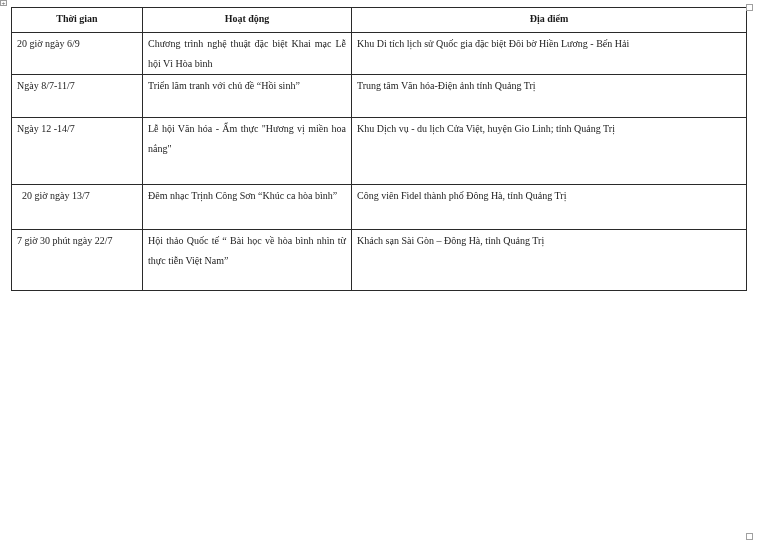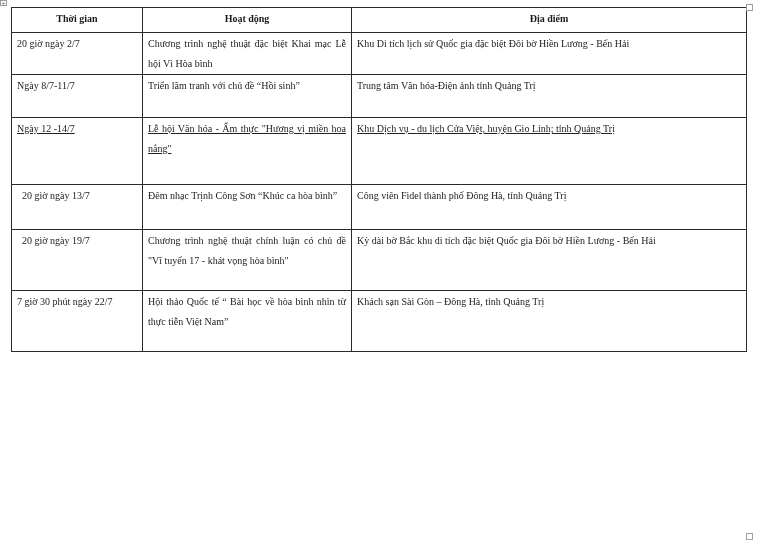--- a/index.html
+++ b/index.html
@@ -61,21 +61,21 @@
     font-weight: bold;
     text-align: center;
     height: 23px;
     padding-top: 1px;
     color: #1a1a1a;
   }
   table.schedule td.just { text-align: justify; text-align-last: left; }
   tr.r1 td { height: 40px; }
   tr.r2 td { height: 40px; }
   tr.r3 td { height: 41px; }
-  tr.r4 td { height: 65px; text-decoration: underline; }
+  tr.r4 td { height: 65px; }
   tr.r5 td { height: 43px; }
   tr.r6 td { height: 59px; }
   tr.r7 td { height: 59px; }
   tr.r8 td { height: 41px; }
   tr.r9 td { height: 59px; }
   tr.r10 td { height: 43px; }
   .indent { padding-left: 10px !important; margin-top: 16px; }
 </style>
 </head>
 <body>
@@ -90,44 +90,39 @@
   </colgroup>
   <thead>
     <tr>
       <th>Thời gian</th>
       <th>Hoạt động</th>
       <th>Địa điểm</th>
     </tr>
   </thead>
   <tbody>
     <tr class="r2">
-      <td>20 giờ ngày 2/7</td>
+      <td>20 giờ ngày 6/9</td>
       <td class="just">Chương trình nghệ thuật đặc biệt Khai mạc Lễ hội Vì Hòa bình</td>
       <td>Khu Di tích lịch sử Quốc gia đặc biệt Đôi bờ Hiền Lương - Bến Hải</td>
     </tr>
     <tr class="r3">
       <td>Ngày 8/7-11/7</td>
       <td class="just">Triển lãm tranh với chủ đề “Hồi sinh”</td>
       <td>Trung tâm Văn hóa-Điện ảnh tỉnh Quảng Trị</td>
     </tr>
     <tr class="r4">
       <td>Ngày 12 -14/7</td>
       <td class="just">Lễ hội Văn hóa - Ẩm thực "Hương vị miền hoa nắng"</td>
       <td>Khu Dịch vụ - du lịch Cửa Việt, huyện Gio Linh; tỉnh Quảng Trị</td>
     </tr>
     <tr class="r5">
       <td class="indent">20 giờ ngày 13/7</td>
       <td class="just">Đêm nhạc Trịnh Công Sơn “Khúc ca hòa bình”</td>
       <td>Công viên Fidel thành phố Đông Hà, tỉnh Quảng Trị</td>
     </tr>
-    <tr class="r7">
-      <td class="indent">20 giờ ngày 19/7</td>
-      <td class="just">Chương trình nghệ thuật chính luận có chủ đề "Vĩ tuyến 17 - khát vọng hòa bình"</td>
-      <td>Kỳ dài bờ Bắc khu di tích đặc biệt Quốc gia Đôi bờ Hiền Lương - Bến Hải</td>
-    </tr>
     <tr class="r9">
       <td class="just">7 giờ 30 phút ngày 22/7</td>
       <td class="just">Hội thảo Quốc tế “ Bài học về hòa bình nhìn từ thực tiễn Việt Nam”</td>
       <td>Khách sạn Sài Gòn – Đông Hà, tỉnh Quảng Trị</td>
     </tr>
   </tbody>
 </table>
 
 <div class="resize-handle" style="left:746px; top:4px;"></div>
 <div class="resize-handle" style="left:746px; top:533px;"></div>

